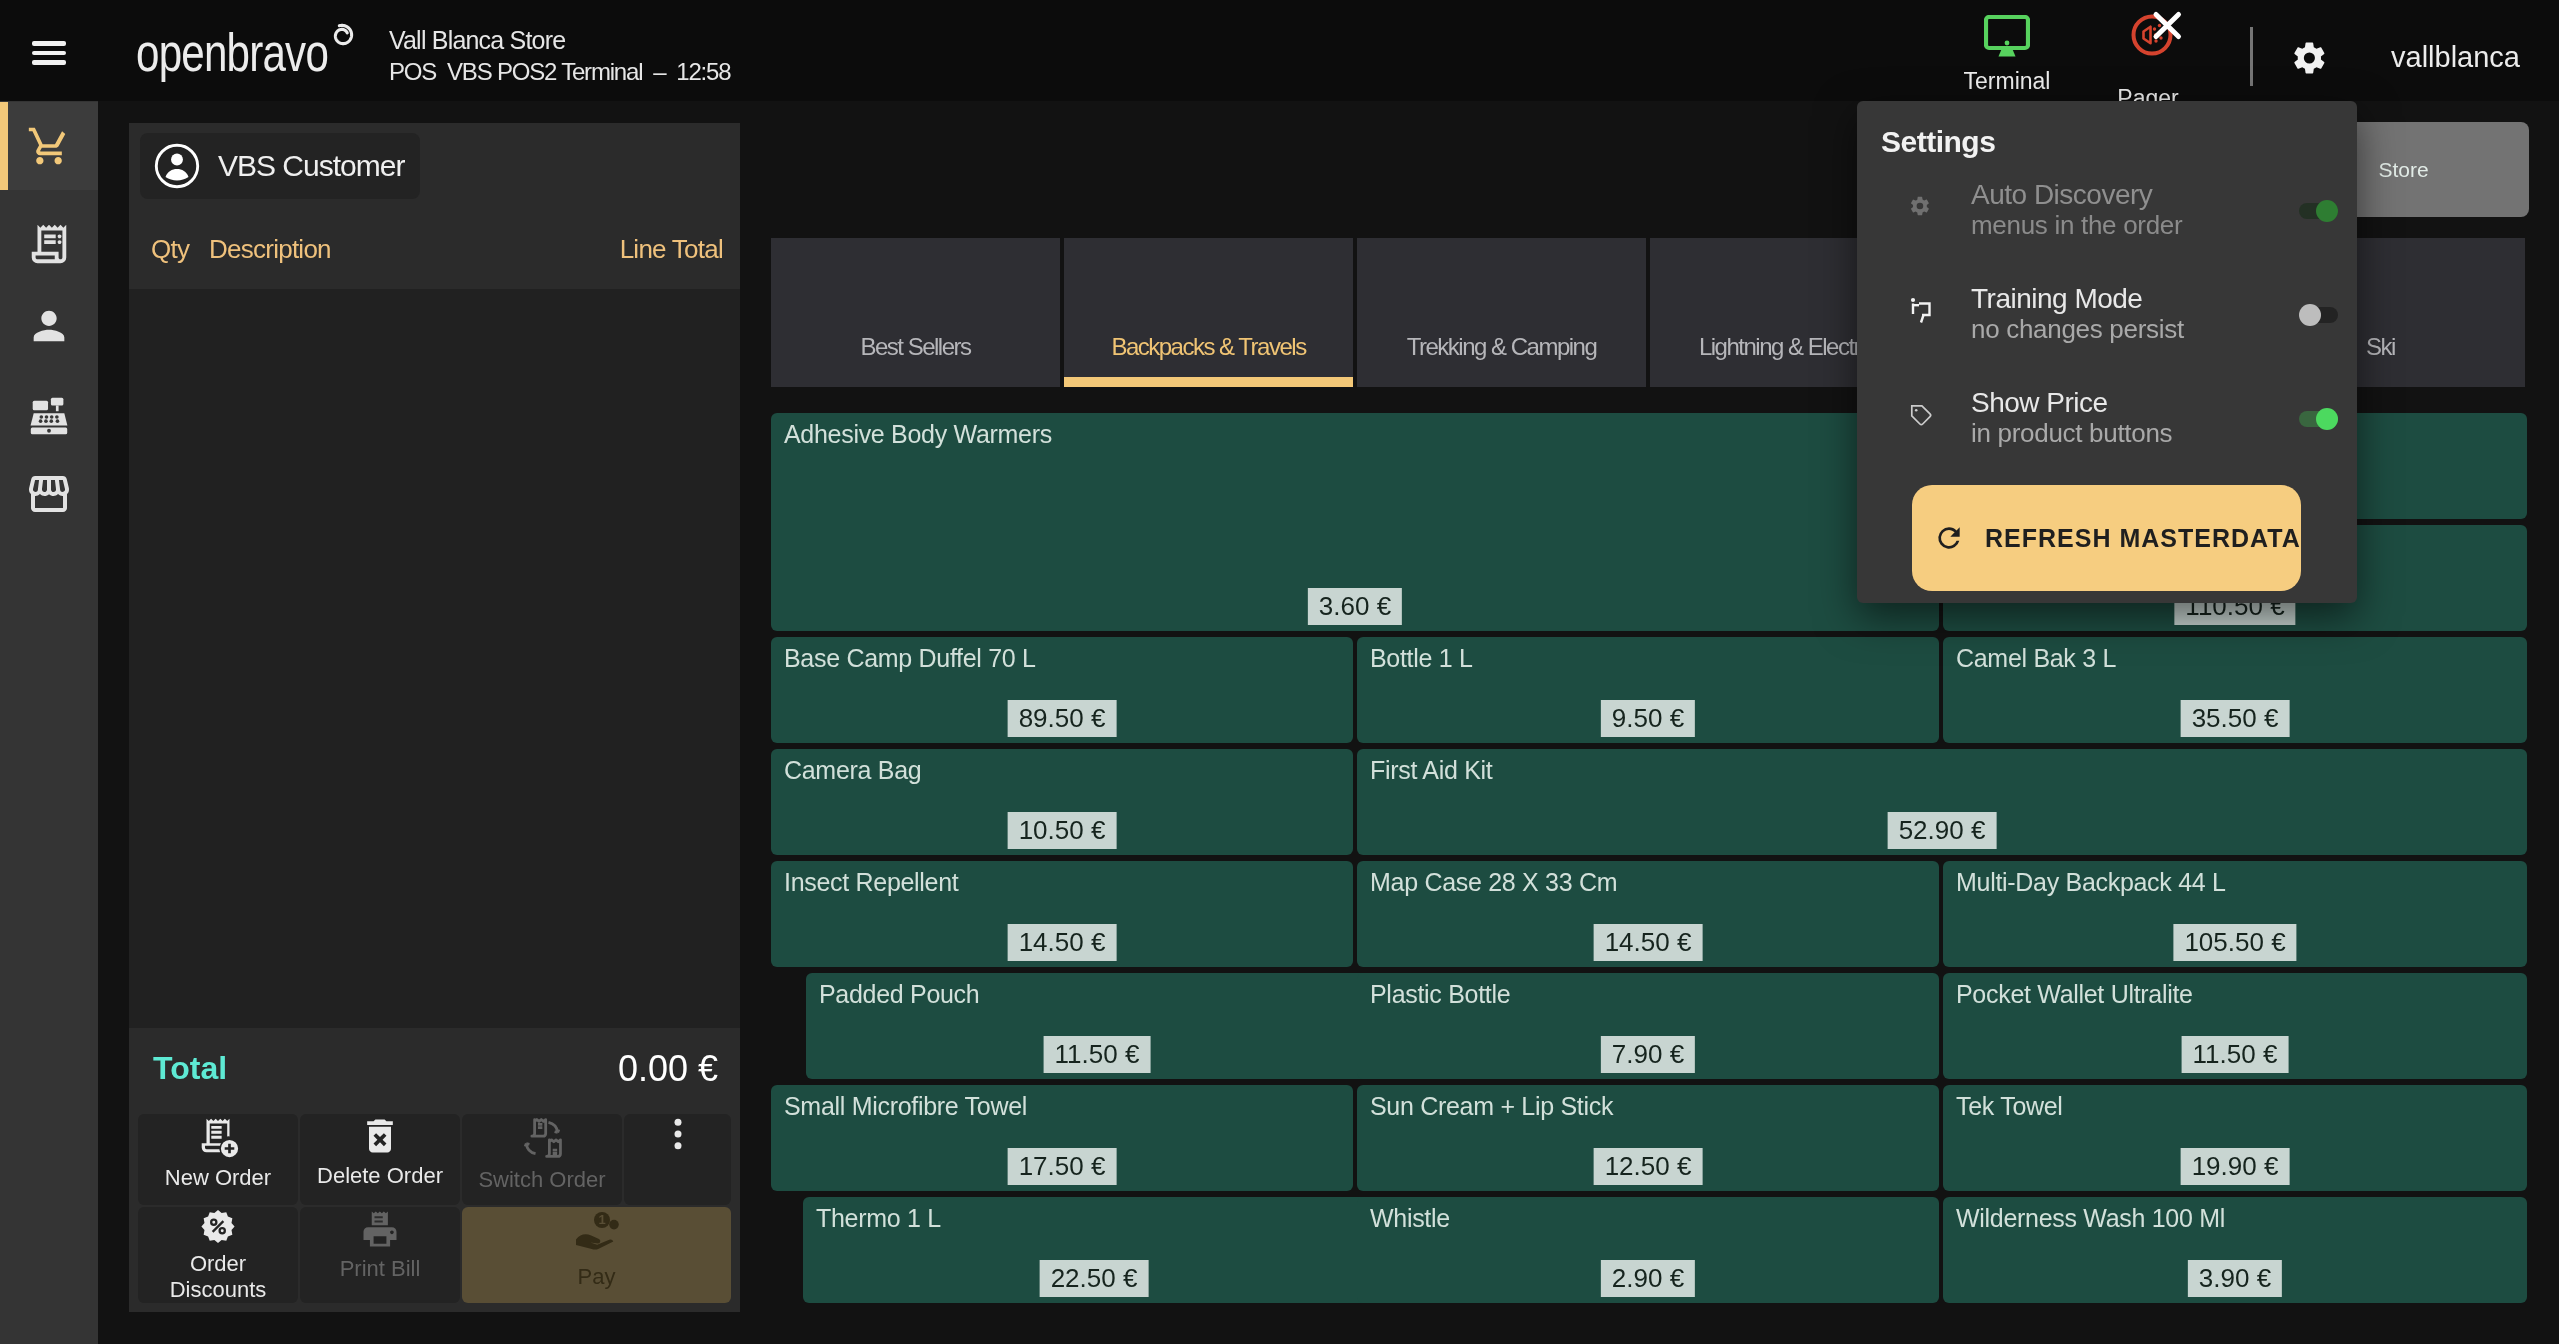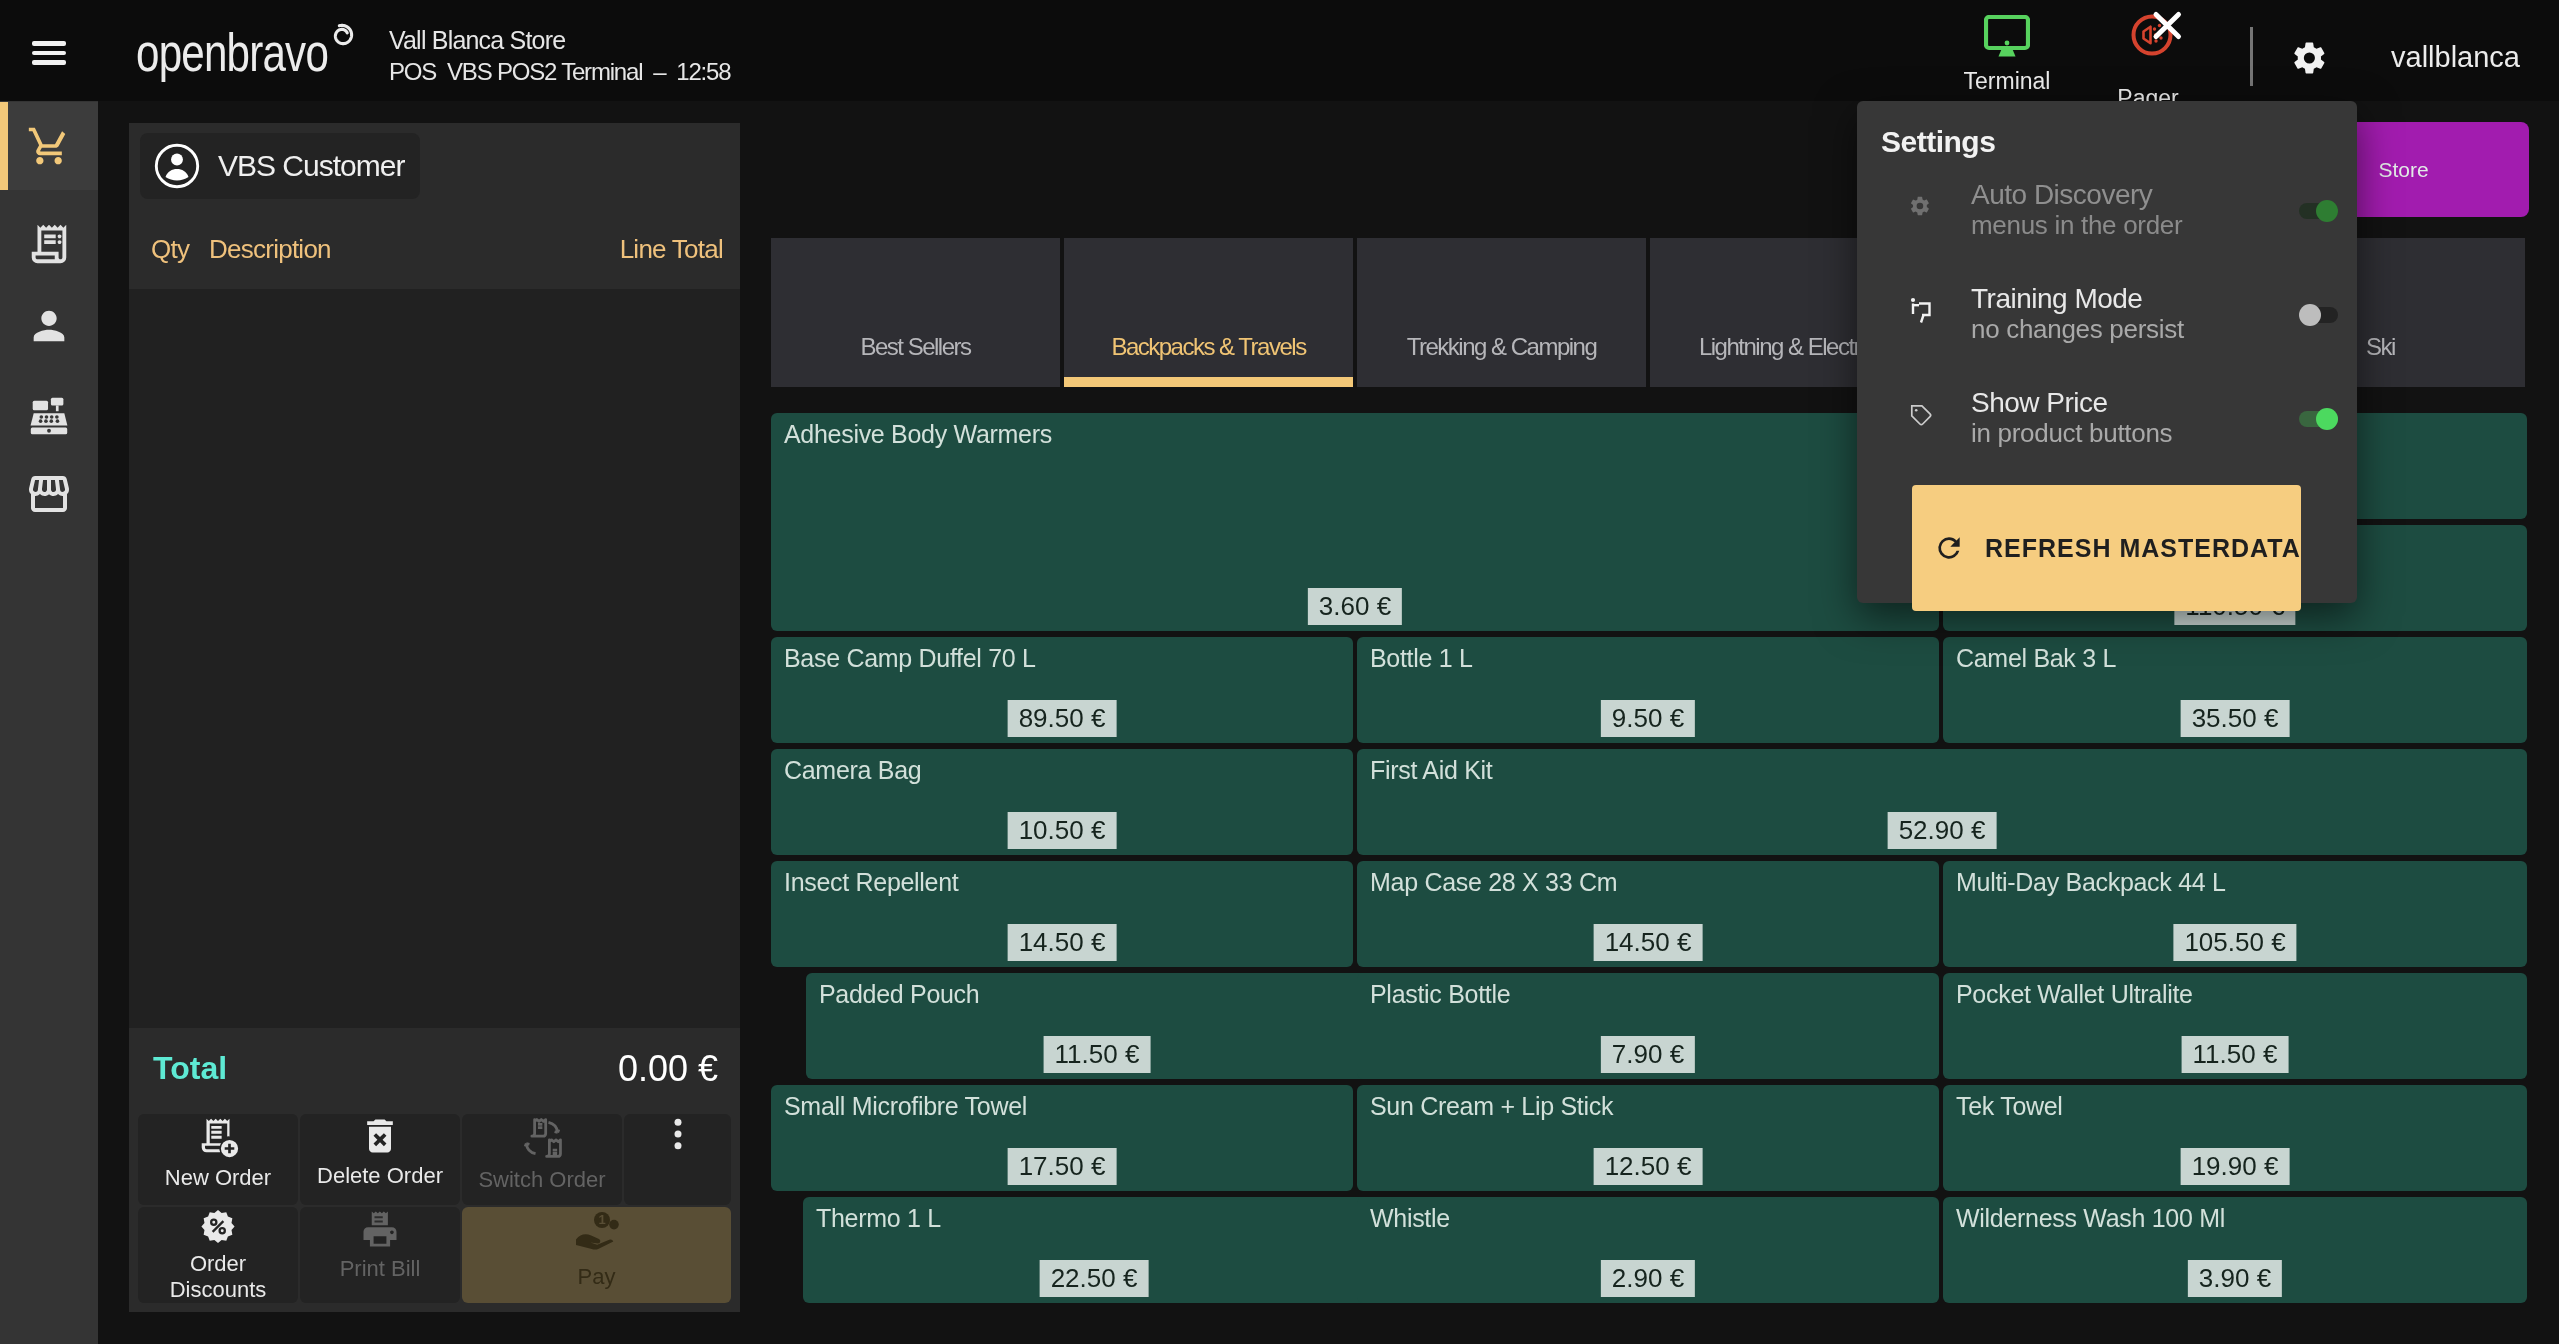--- a/index.html
+++ b/index.html
@@ -45,40 +45,40 @@
   .pbtn svg { margin-bottom:5px; }
   .pbtn.dis { color:#636363; }
   #paybtn { background:#594e35; color:#332b16; }
   
   #tabs { position:absolute; left:771px; top:238px; height:149px; }
   .tab { position:absolute; top:0; width:289px; height:149px; background:#2e2e33; display:flex;
     align-items:flex-end; justify-content:center; overflow:hidden; }
   .tab span { color:#b6b6ba; font-size:24px; letter-spacing:-1.5px; white-space:nowrap; margin-bottom:26px; padding:0 24px; overflow:hidden;text-align:center; }
   .tab.active span { color:#f0c474; }
   .tab .underline { position:absolute; left:0; bottom:0; width:100%; height:10px; background:#f3c878; }
-  #storebtn { position:absolute; left:2278px; top:122px; width:251px; height:95px; background:#a21caf;
+  #storebtn { position:absolute; left:2278px; top:122px; width:251px; height:95px; background:#737373;
     border-radius:8px; display:flex; align-items:center; justify-content:center; color:#e2ece7; font-size:21px; }
   
   .tile { position:absolute; background:#1d4c41; border-radius:6px; }
   .tile .nm { position:absolute; left:13px; top:7px; font-size:25px; color:#d2e0da; letter-spacing:-0.3px; }
   .tile .pr { position:absolute; bottom:6px; left:50%; transform:translateX(-50%); background:#c8d5d1;
     color:#16241e; font-size:26px; padding:3px 11px; white-space:nowrap; }
   
   #settings { position:absolute; left:1857px; top:101px; width:500px; height:502px; background:#373737;
     border-radius:6px; box-shadow:0 14px 40px rgba(0,0,0,0.55); z-index:10; }
   #settings h2 { position:absolute; left:24px; top:24px; font-size:30px; font-weight:700; color:#f2f2f2;
     letter-spacing:-0.5px; }
   .srow { position:absolute; left:0; width:500px; }
   .srow .ic { position:absolute; left:52px; }
   .srow .tt { position:absolute; left:114px; top:0; font-size:28px; letter-spacing:-0.5px; }
   .srow .st { position:absolute; left:114px; top:31px; font-size:26px; color:#9b9b9b; letter-spacing:-0.3px; }
   .toggle { position:absolute; left:442px; width:39px; height:16px; border-radius:8px; }
   .knob { position:absolute; top:-3px; width:22px; height:22px; border-radius:50%; }
-  #refreshbtn { position:absolute; left:55px; top:384px; width:389px; height:126px; background:#f6cd80;
-    border-radius:4px; display:flex; align-items:center; color:#1f1f1f; font-size:25px; font-weight:700;
+  #refreshbtn { position:absolute; left:55px; top:384px; width:389px; height:106px; background:#f6cd80;
+    border-radius:20px; display:flex; align-items:center; color:#1f1f1f; font-size:25px; font-weight:700;
     letter-spacing:1px; white-space:nowrap; }
   #refreshbtn svg { margin:0 20px 0 21px; }
 </style>
 </head>
 <body>
 <div id="topbar">
   <div id="burger">
       <div></div>
       <div></div>
       <div></div>

